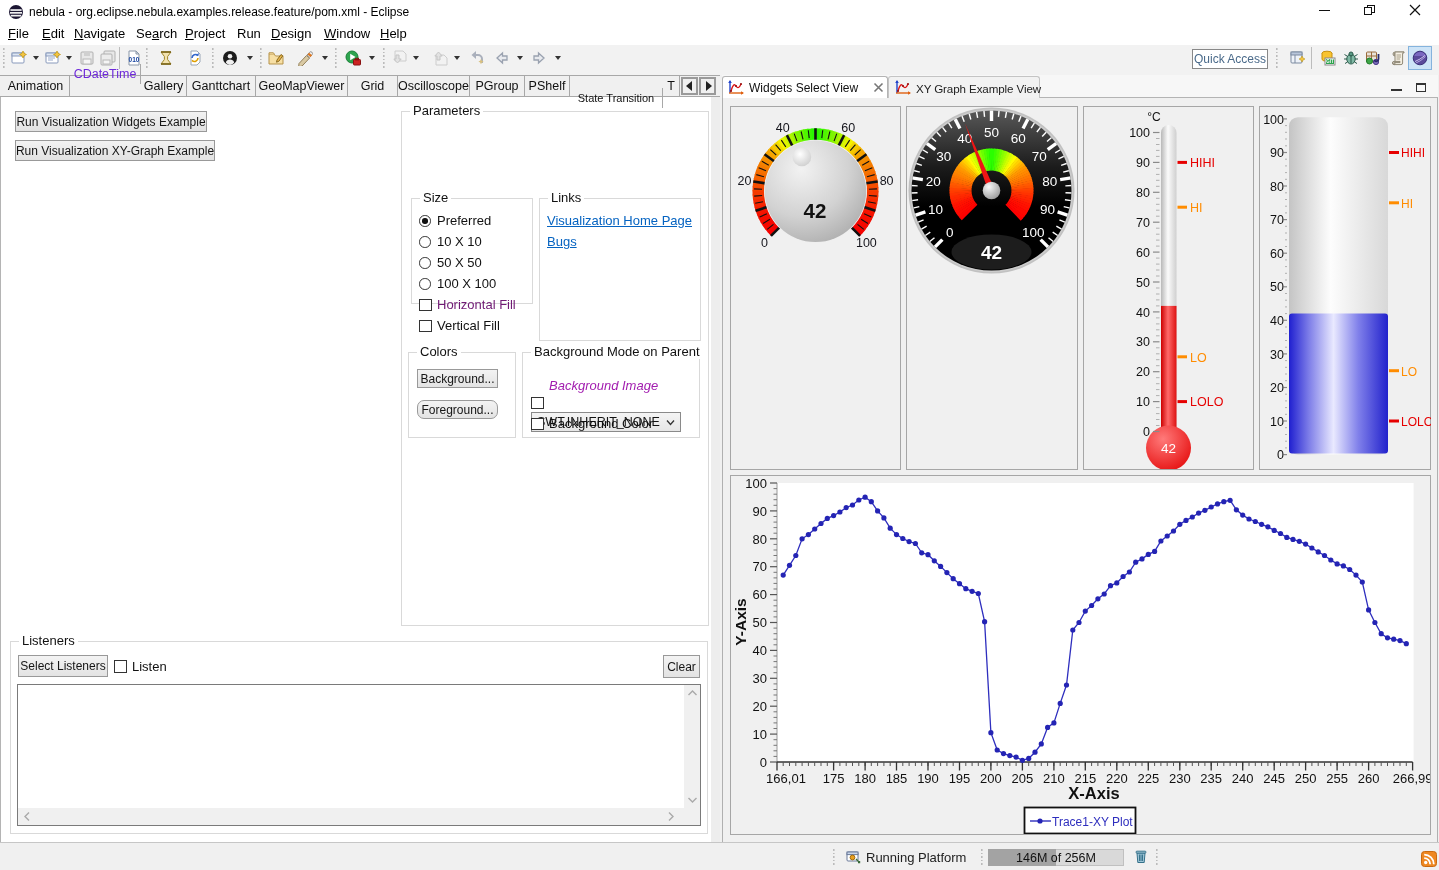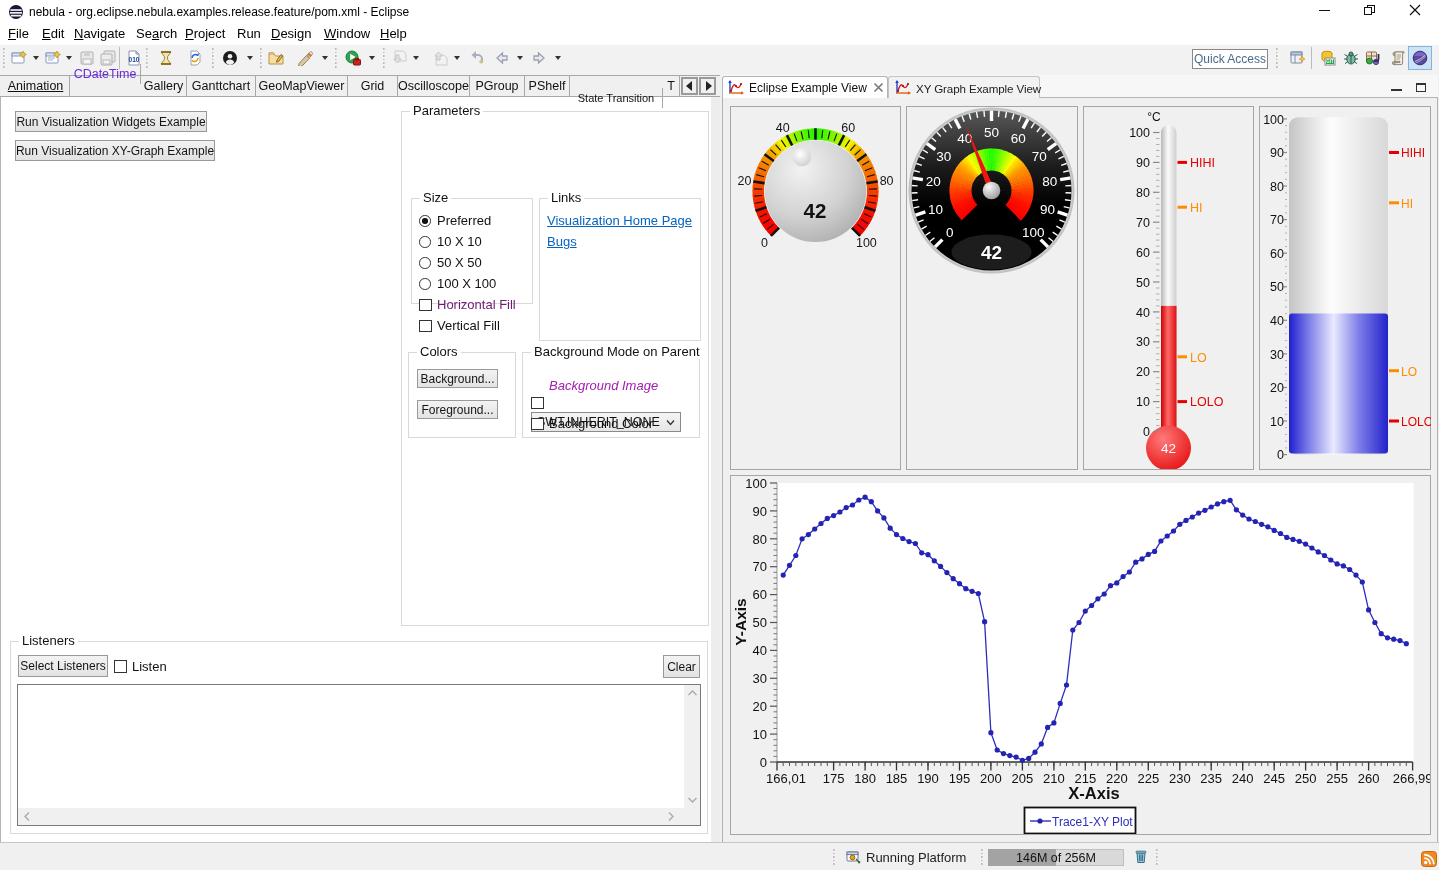--- a/index.html
+++ b/index.html
@@ -171,21 +171,21 @@
       <circle cx="8" cy="8" r="6.8" fill="#5a4a9a"></circle>
       <path d="M2 6 a6.8 6.8 0 0 1 12.4 0 Z" fill="#7a68c0"></path>
       <path d="M3 11.5 q5-2 10-6" stroke="#cac0ee" fill="none"></path>
       <path d="M4 13 q5-2 9.5-6.5" stroke="#b4a8e4" fill="none"></path>
       <circle cx="8" cy="8" r="6.8" fill="none" stroke="#39307a"></circle>
     </svg></div>
 <div style="position:absolute;left:0;top:75px;width:720px;height:767px;background:#fff;"></div>
 <div style="position:absolute;left:0px;top:75px;width:1px;height:767px;background:#b4b4b4;"></div>
 <div style="position:absolute;left:711px;top:97px;width:9px;height:745px;background:#ededed;"></div>
 <div style="position:absolute;left:0px;top:75px;width:720px;height:22px;background:#f0f0f0;border-top:1px solid #a8a8a8;border-bottom:1px solid #a8a8a8;"></div>
-<div style="position:absolute;left:2px;top:76px;width:68px;height:20px;border-right:1px solid #a8a8a8;font-size:12.5px;color:#111;display:flex;align-items:center;justify-content:center;overflow:hidden;text-decoration:underline;">Animation</div>
+<div style="position:absolute;left:2px;top:76px;width:68px;height:20px;border-right:1px solid #a8a8a8;font-size:12.5px;color:#111;display:flex;align-items:center;justify-content:center;overflow:hidden;">Animation</div>
 <div style="position:absolute;left:70px;top:64px;width:71px;height:20px;border-right:1px solid #a8a8a8;font-size:12.5px;color:#6d28d9;display:flex;align-items:center;justify-content:center;overflow:hidden;">CDateTime</div>
 <div style="position:absolute;left:141px;top:76px;width:46px;height:20px;border-right:1px solid #a8a8a8;font-size:12.5px;color:#111;display:flex;align-items:center;justify-content:center;overflow:hidden;text-align:center;">Gallery</div>
 <div style="position:absolute;left:187px;top:76px;width:69px;height:20px;border-right:1px solid #a8a8a8;font-size:12.5px;color:#111;display:flex;align-items:center;justify-content:center;overflow:hidden;">Ganttchart</div>
 <div style="position:absolute;left:256px;top:76px;width:92px;height:20px;border-right:1px solid #a8a8a8;font-size:12.5px;color:#111;display:flex;align-items:center;justify-content:center;overflow:hidden;">GeoMapViewer</div>
 <div style="position:absolute;left:348px;top:76px;width:50px;height:20px;border-right:1px solid #a8a8a8;font-size:12.5px;color:#111;display:flex;align-items:center;justify-content:center;overflow:hidden;">Grid</div>
 <div style="position:absolute;left:398px;top:76px;width:72px;height:20px;border-right:1px solid #a8a8a8;font-size:12.5px;color:#111;display:flex;align-items:center;justify-content:center;overflow:hidden;">Oscilloscope</div>
 <div style="position:absolute;left:470px;top:76px;width:55px;height:20px;border-right:1px solid #a8a8a8;font-size:12.5px;color:#111;display:flex;align-items:center;justify-content:center;overflow:hidden;">PGroup</div>
 <div style="position:absolute;left:525px;top:76px;width:45px;height:20px;border-right:1px solid #a8a8a8;font-size:12.5px;color:#111;display:flex;align-items:center;justify-content:center;overflow:hidden;">PShelf</div>
 <div style="position:absolute;left:570px;top:88px;width:93px;height:20px;border-right:1px solid #a8a8a8;font-size:11px;color:#111;display:flex;align-items:center;justify-content:center;overflow:hidden;">State Transition</div>
 <div style="position:absolute;left:663px;top:76px;width:17px;height:20px;border-right:1px solid #a8a8a8;font-size:12.5px;color:#111;display:flex;align-items:center;justify-content:center;overflow:hidden;">T</div>
@@ -219,21 +219,21 @@
 <div style="position:absolute;left:437px;top:318px;font-size:13px;color:#111;">Vertical Fill</div>
 <div class="grp" style="left:539px;top:198px;width:162px;height:143px;">
     <span class="grplbl">Links</span>
   </div>
 <div style="position:absolute;left:547px;top:213px;font-size:13px;color:#0563c1;text-decoration:underline;">Visualization Home Page</div>
 <div style="position:absolute;left:547px;top:234px;font-size:13px;color:#0563c1;text-decoration:underline;">Bugs</div>
 <div class="grp" style="left:408px;top:352px;width:108px;height:86px;">
     <span class="grplbl">Colors</span>
   </div>
 <div class="btn" style="left:417px;top:369px;width:81px;height:19px;">Background...</div>
-<div class="btn" style="left:417px;top:400px;width:81px;height:19px;">Foreground...</div>
+<div class="btn" style="left:417px;top:400px;width:81px;height:19px;border-radius:7px;">Foreground...</div>
 <div class="grp" style="left:522px;top:352px;width:178px;height:86px;">
     <span class="grplbl">Background Mode on Parent</span>
   </div>
 <div style="position:absolute;left:531px;top:368px;width:150px;height:20px;background:linear-gradient(#f4f4f4,#e6e6e6);border:1px solid #8a8a8a;font-size:12.5px;color:#111;display:flex;align-items:center;padding-left:5px;margin-top:44px;">SWT.INHERIT_NONE<svg style="position:absolute;right:5px;top:6px" width="9" height="7" viewBox="0 0 9 7">
       <path d="M1 1.5 L4.5 5.5 L8 1.5" fill="none" stroke="#333" stroke-width="1.3"></path>
     </svg></div>
 <div class="cb" style="left:531px;top:396.5px;"></div>
 <div style="position:absolute;left:549px;top:378px;font-size:13px;color:#a21caf;font-style:italic;">Background Image</div>
 <div class="cb" style="left:531px;top:417.5px;"></div>
 <div style="position:absolute;left:549px;top:416px;font-size:13px;color:#111;">Background Color</div>
@@ -265,21 +265,21 @@
 <div style="position:absolute;left:727px;top:80px;width:18px;height:15px;"><svg width="18" height="15" viewBox="0 0 18 15" xmlns="http://www.w3.org/2000/svg">
       <line x1="3" y1="1" x2="3" y2="13" stroke="#2244cc" stroke-width="1.4"></line>
       <polygon points="3,0 1.2,3 4.8,3" fill="#2244cc"></polygon>
       <line x1="2" y1="13" x2="16" y2="13" stroke="#e06010" stroke-width="1.4"></line>
       <polygon points="17,13 14,11.2 14,14.8" fill="#e06010"></polygon>
       <path d="M4 11 Q6.5 2 9 6 T14 4" fill="none" stroke="#dd1111" stroke-width="1.3"></path>
       <circle cx="4" cy="11" r="1.1" fill="#991111"></circle>
       <circle cx="9" cy="6" r="1.1" fill="#991111"></circle>
       <circle cx="14" cy="4" r="1.1" fill="#991111"></circle>
     </svg></div>
-<div style="position:absolute;left:749px;top:81px;font-size:12px;color:#111;white-space:nowrap;">Eclipse Example View</div>
+<div style="position:absolute;left:749px;top:81px;font-size:12px;color:#111;white-space:nowrap;">Widgets Select View</div>
 <svg style="position:absolute;left:872.5px;top:82px" width="11" height="11" viewBox="0 0 11 11">
     <path d="M1.5 1.5 L9.5 9.5 M9.5 1.5 L1.5 9.5" stroke="#777" stroke-width="1.6"></path>
   </svg>
 <div style="position:absolute;left:888px;top:76px;width:152px;height:22px;background:#f2f2f2;border:1px solid #c4c4c4;border-bottom:none;border-radius:3px 3px 0 0;"></div>
 <div style="position:absolute;left:894px;top:80px;width:18px;height:15px;"><svg width="18" height="15" viewBox="0 0 18 15" xmlns="http://www.w3.org/2000/svg">
       <line x1="3" y1="1" x2="3" y2="13" stroke="#2244cc" stroke-width="1.4"></line>
       <polygon points="3,0 1.2,3 4.8,3" fill="#2244cc"></polygon>
       <line x1="2" y1="13" x2="16" y2="13" stroke="#e06010" stroke-width="1.4"></line>
       <polygon points="17,13 14,11.2 14,14.8" fill="#e06010"></polygon>
       <path d="M4 11 Q6.5 2 9 6 T14 4" fill="none" stroke="#dd1111" stroke-width="1.3"></path>

